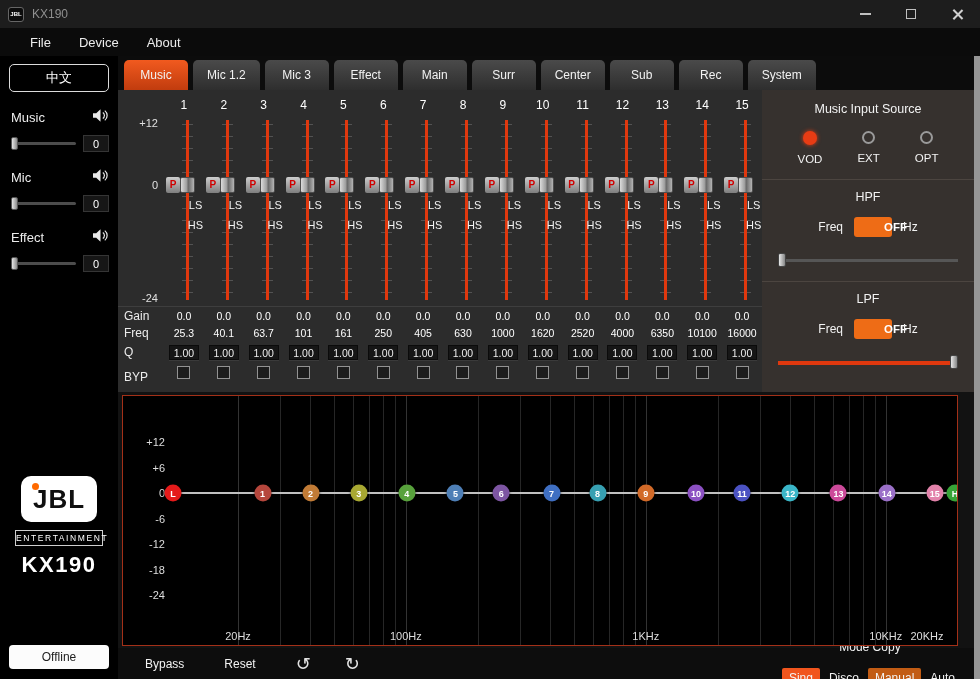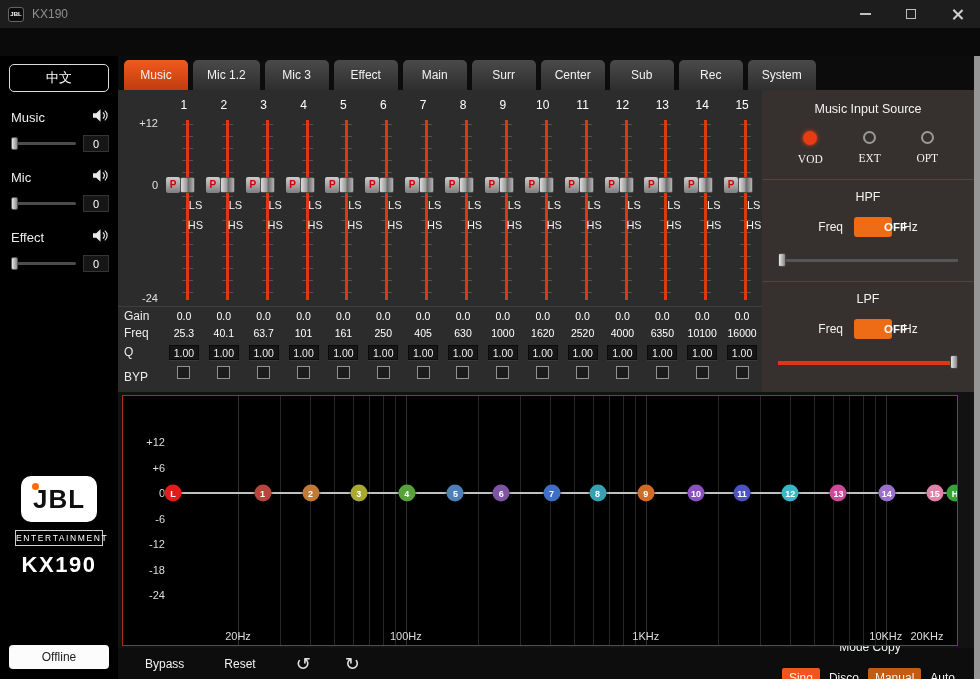--- a/index.html
+++ b/index.html
@@ -67,21 +67,21 @@
   .cb{width:13px;height:13px;border:1px solid #929292;background:#1c1c1c;display:block;}
 
   
   .right-panel{flex:1;background:#36312e;padding-top:12px;}
   .rp-title,.rp-sub{text-align:center;color:#f2f2f2;font-size:12.5px;}
   .rp-sub{margin-top:10px;}
   .radio-row{display:flex;justify-content:space-around;margin:15px 18px 0;}
   .radio-opt{display:flex;flex-direction:column;align-items:center;gap:8px;}
   .radio-circle{width:13px;height:13px;border-radius:50%;border:2px solid #9a9a9a;background:transparent;}
   .radio-circle.sel{border:none;width:14px;height:14px;background:#e83c14;box-shadow:0 0 4px #e83c14;}
-  .radio-label{color:#f2f2f2;font-size:11.5px;font-family:Liberation Serif, serif;}
+  .radio-label{color:#f2f2f2;font-size:11.5px;}
   .divider{height:1px;background:#4c4540;margin-top:14px;}
   .filter-row{display:flex;align-items:center;justify-content:center;gap:11px;margin-top:13px;}
   .flabel{color:#f2f2f2;font-size:12px;}
   .off-btn{width:38px;height:20px;background:#ee6c16;border:none;border-radius:3px;color:#fff;font-weight:bold;font-size:11.5px;cursor:default;padding-left:30px;}
   .fslider{margin:16px 16px 0;height:14px;position:relative;}
   .ftrack{position:absolute;top:6px;left:0;right:0;height:3px;background:#565656;}
   .fslider.filled .ftrack{background:#e0380e;height:4px;}
   .fknob{position:absolute;top:0;width:8px;height:14px;background:linear-gradient(90deg,#e8e8e8,#868686);border:1px solid #444;border-radius:2px;}
 
   
@@ -121,20 +121,25 @@
         </div>
       <div class="win-btn">
           <div class="close-glyph">
             <i></i>
             <i></i>
           </div>
         </div>
     </div>
   </div>
 
+  <div class="menubar">
+      <div class="menu-item">File</div>
+      <div class="menu-item">Device</div>
+      <div class="menu-item">About</div>
+    </div>
 
   <div class="sidebar">
     <div class="lang-btn">中文</div>
     <div id="mixer-list">
         <div class="mixer">
           <div class="mixer-head">
             <span class="mixer-label">Music</span>
             <span class="spk"><svg width="17" height="15" viewBox="0 0 17 15">
                 <path d="M1 5.2h3.2L8.5 1.2v12.6L4.2 9.8H1Z" fill="#e8e8e8"></path>
                 <path d="M10.8 4.5a3.6 3.6 0 0 1 0 6" fill="none" stroke="#e8e8e8" stroke-width="1.2"></path>

